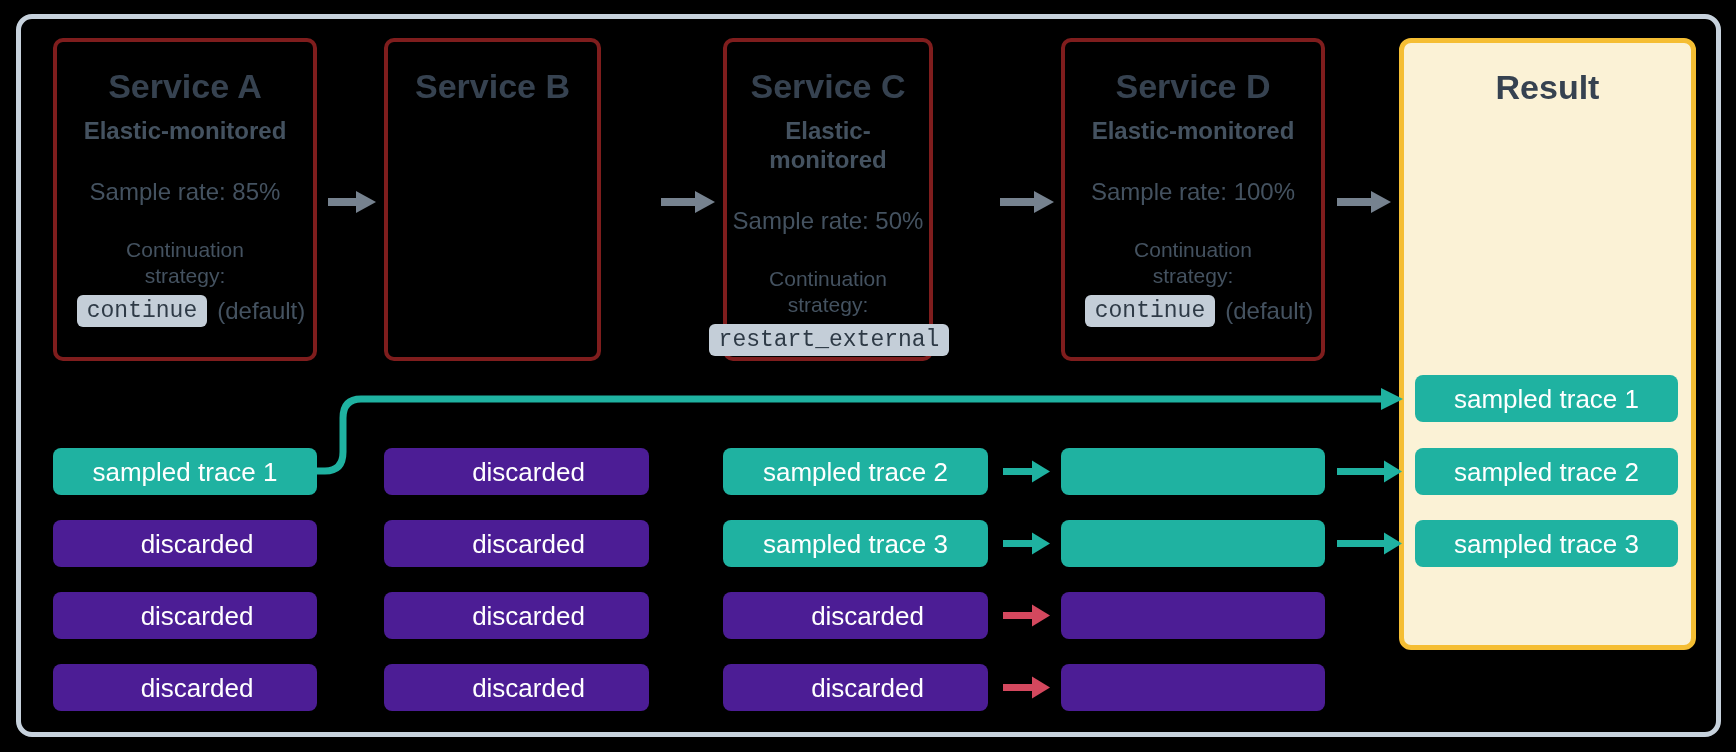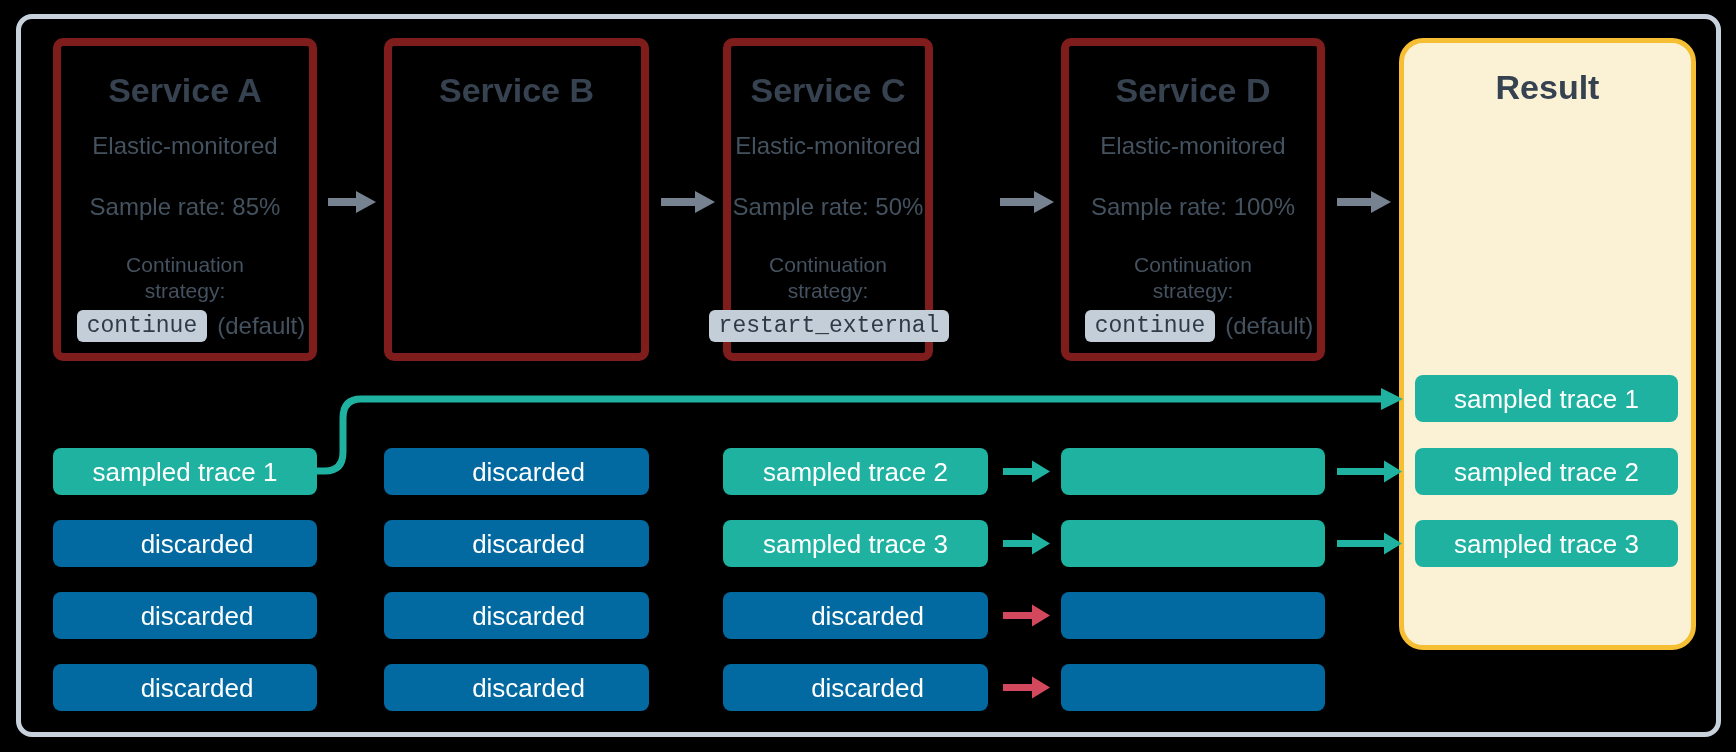--- a/index.html
+++ b/index.html
@@ -7,46 +7,46 @@
     position:relative;width:1736px;height:752px;background:#000;
     font-family:"Liberation Sans",sans-serif;overflow:hidden;
   }
   *{box-sizing:border-box;}
   .frame{
     position:absolute;left:16px;top:14px;width:1705px;height:723px;
     border:5px solid #C7D2DD;border-radius:16px;
   }
   .svc{
     position:absolute;top:38px;height:323px;width:264px;
-    border:8px solid #7f1d1d;border-radius:10px;text-align:center;color:#445260;
+    border:4px solid #7f1d1d;border-radius:10px;text-align:center;color:#445260;
   }
   .svc-a{left:53px;}
-  .svc-b{left:384px;width:265px;}
+  .svc-b{left:384px;width:217px;}
   .svc-c{left:723px;width:210px;}
   .svc-d{left:1061px;}
   .box-title{margin-top:26px;font-size:34px;font-weight:bold;color:#364250;line-height:1.1;}
-  .subtitle{margin-top:23px;font-size:24px;line-height:1.2;}
+  .subtitle{margin-top:12px;font-size:24px;line-height:1.2;font-weight:bold;}
   .rate{margin-top:32px;font-size:24px;line-height:1.2;}
   .strat{margin-top:30px;font-size:21px;line-height:1.25;max-width:190px;margin-left:auto;margin-right:auto;}
   .chip-row{margin-top:6px;display:flex;justify-content:center;align-items:center;gap:10px;font-size:24px;padding-left:12px;}
   .chip{
     font-family:"Liberation Mono","DejaVu Sans Mono",monospace;font-size:23px;
     background:#C4CED8;color:#2E3A46;padding:3px 10px;border-radius:6px;white-space:nowrap;
   }
   .result-box{
     position:absolute;left:1399px;top:38px;width:297px;height:612px;
-    background:#FBF2D6;border:5px solid #F5BE33;border-radius:24px;text-align:center;
+    background:#FBF2D6;border:5px solid #F5BE33;border-radius:12px;text-align:center;
   }
   .pill{
     position:absolute;width:264px;height:47px;border-radius:8px;
     display:flex;align-items:center;justify-content:center;
     color:#FFFFFF;font-size:26px;line-height:1;
   }
   .sampled{background:#1FB2A1;text-align:center;}
-  .discarded{background:#0369a1;padding-left:24px;}
+  .discarded{background:#4c1d95;padding-left:24px;}
   .col-a{left:53px;}
   .col-b{left:384px;width:265px;}
   .col-c{left:723px;width:265px;}
   .col-d{left:1061px;}
   .row-1{top:448px;}
   .row-2{top:520px;}
   .row-3{top:592px;}
   .row-4{top:664px;}
   .res-pill{left:1415px;width:263px;}
   .res-row-0{top:375px;}

